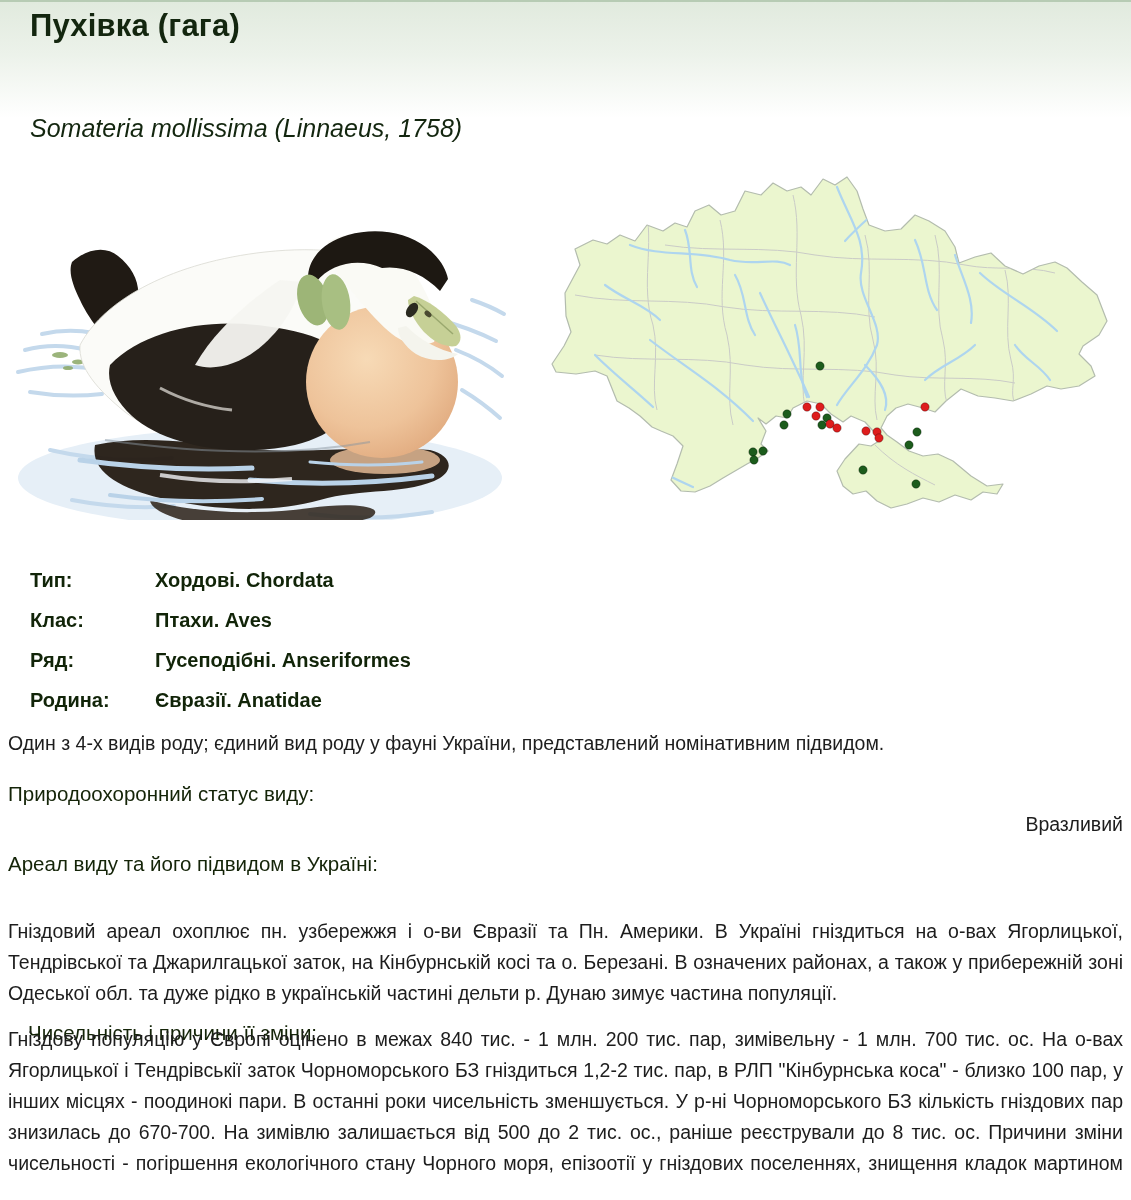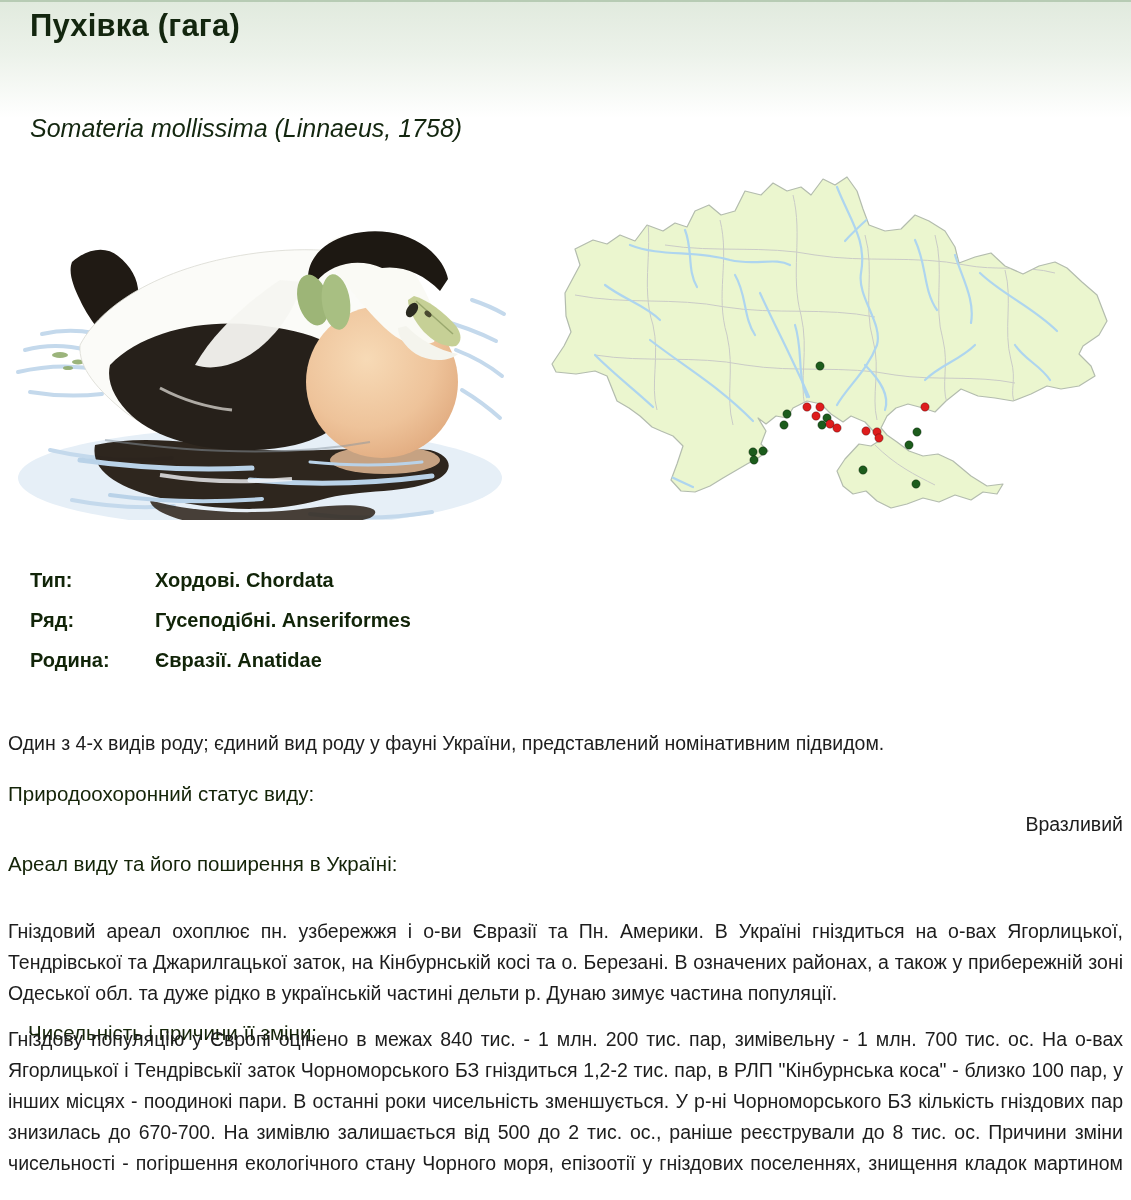--- a/index.html
+++ b/index.html
@@ -200,34 +200,38 @@
     </svg>
   </div>
 
   <table class="taxonomy">
     <tbody>
       <tr>
         <td class="tax-label">Тип:</td>
         <td>Хордові. Chordata</td>
       </tr>
       <tr>
+        <td class="tax-label">Клас:</td>
+        <td>Птахи. Aves</td>
+      </tr>
+      <tr>
         <td class="tax-label">Ряд:</td>
         <td>Гусеподібні. Anseriformes</td>
       </tr>
       <tr>
         <td class="tax-label">Родина:</td>
         <td>Євразії. Anatidae</td>
       </tr>
     </tbody>
   </table>
 
   <p class="bodyblock intro">Один з 4-х видів роду; єдиний вид роду у фауні України, представлений номінативним підвидом.</p>
 
   <h3 class="sec-head h-status">Природоохоронний статус виду:</h3>
   <p class="bodyblock p-status">Вразливий</p>
 
-  <h3 class="sec-head h-area">Ареал виду та його поширення в Україні:</h3>
+  <h3 class="sec-head h-area">Ареал виду та його підвидом в Україні:</h3>
   <p class="bodyblock p-area">Гніздовий ареал охоплює пн. узбережжя і о-ви Євразії та Пн. Америки. В Україні гніздиться на о-вах Ягорлицької, Тендрівської та Джарилгацької заток, на Кінбурнській косі та о. Березані. В означених районах, а також у прибережній зоні Одеської обл. та дуже рідко в українській частині дельти р. Дунаю зимує частина популяції.</p>
 
   <h3 class="sec-head h-numbers">Чисельність і причини її зміни:</h3>
   <p class="bodyblock p-numbers">Гніздову популяцію у Європі оцінено в межах 840 тис. - 1 млн. 200 тис. пар, зимівельну - 1 млн. 700 тис. ос. На о-вах Ягорлицької і Тендрівськії заток Чорноморського БЗ гніздиться 1,2-2 тис. пар, в РЛП "Кінбурнська коса" - близко 100 пар, у інших місцях - поодинокі пари. В останні роки чисельність зменшується. У р-ні Чорноморського БЗ кількість гніздових пар знизилась до 670-700. На зимівлю залишається від 500 до 2 тис. ос., раніше реєстрували до 8 тис. ос. Причини зміни чисельності - погіршення екологічного стану Чорного моря, епізоотії у гніздових поселеннях, знищення кладок мартином жовтоногим.</p>
 
 </div>
 
 </body></html>

